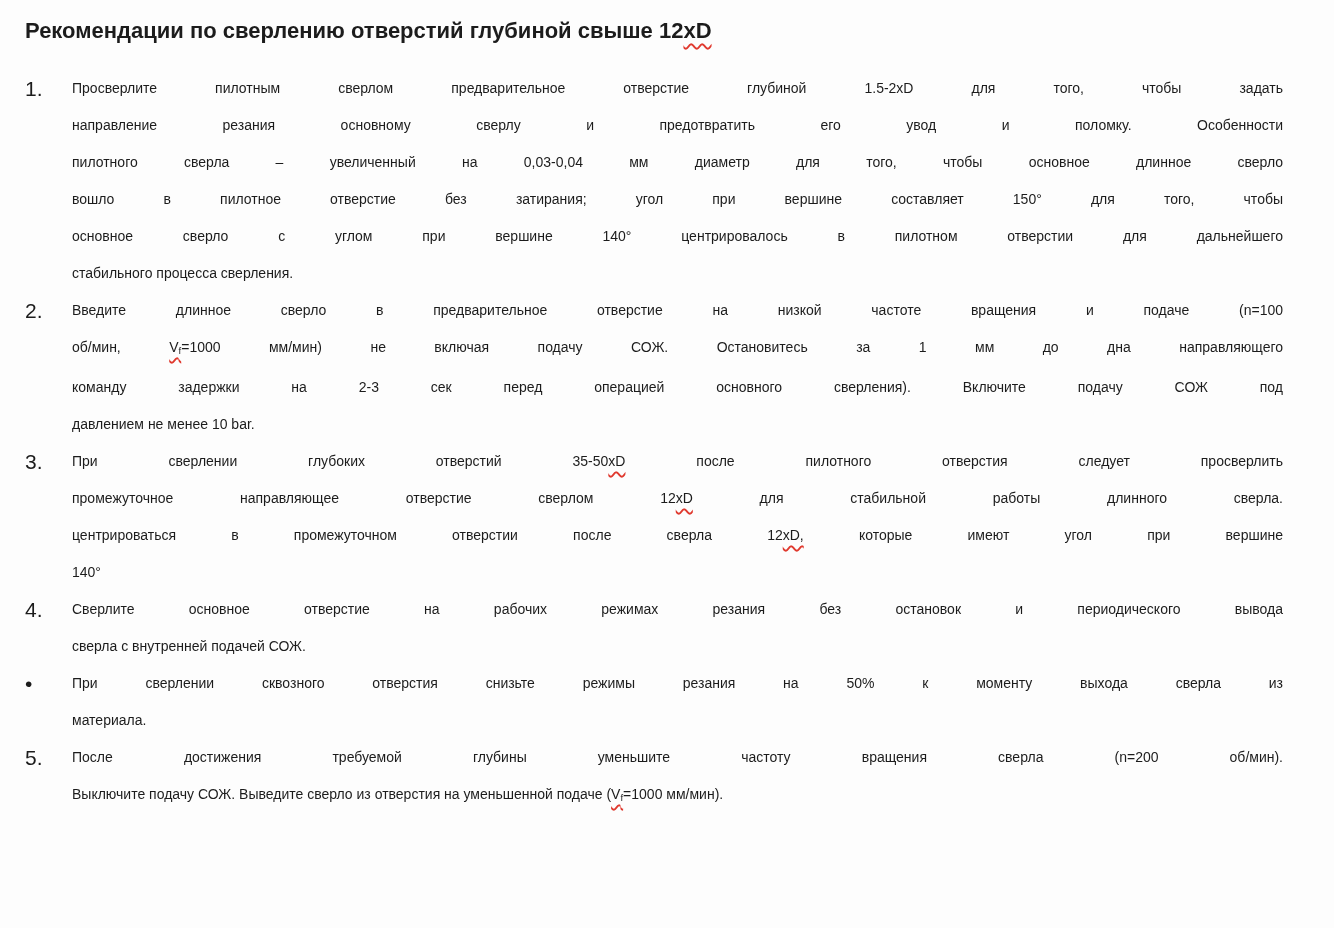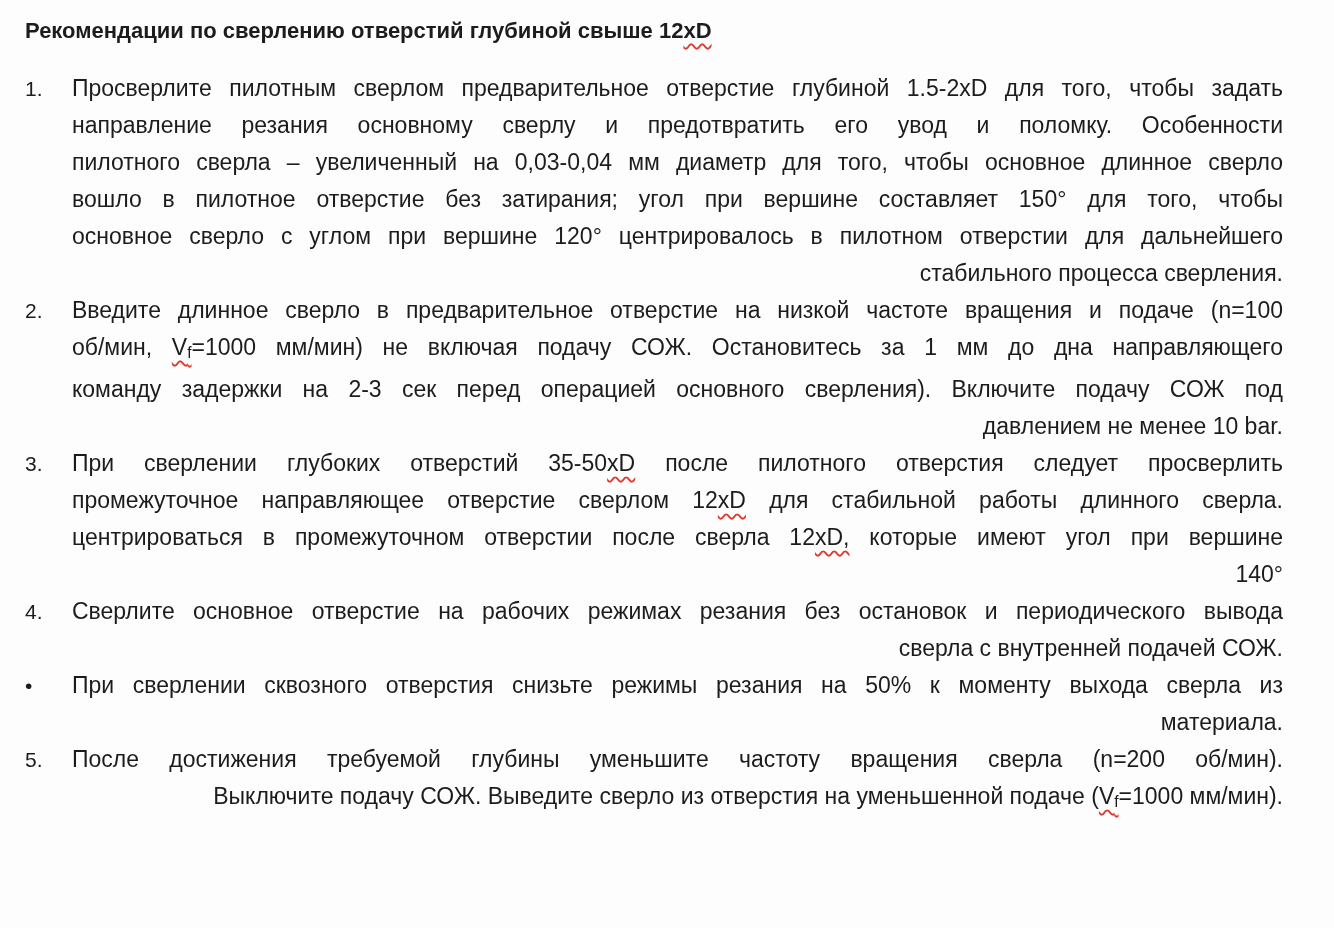--- a/index.html
+++ b/index.html
@@ -21,28 +21,28 @@
   }
   .item { display: flex; }
   .marker {
     flex: 0 0 47px;
     font-size: 21px;
     line-height: 37px;
     text-align: left;
   }
   .lines { flex: 1; min-width: 0; }
   .line {
-    font-size: 23px;
+    font-size: 14px;
     line-height: 37px;
     text-align: justify;
     text-align-last: justify;
     text-justify: inter-word;
   }
   .line.last {
-    text-align: right;
+    text-align: left;
     text-align-last: auto;
   }
   .sq {
     text-decoration-line: underline;
     text-decoration-style: wavy;
     text-decoration-color: var(--sq, #e0392e);
     text-decoration-thickness: 2px;
     text-underline-offset: 5px;
     text-decoration-skip-ink: none;
   }
@@ -58,21 +58,21 @@
 <div class="page">
   <h1 class="title"><span>Рекомендации по сверлению отверстий глубиной свыше 12</span><span class="sq">xD</span></h1>
   <div>
       <div class="item">
         <div class="marker">1.</div>
         <div class="lines">
           <div class="line"><span>Просверлите пилотным сверлом предварительное отверстие глубиной 1.5-2xD для того, чтобы задать</span></div>
           <div class="line"><span>направление резания основному сверлу и предотвратить его увод и поломку. Особенности</span></div>
           <div class="line"><span>пилотного сверла – увеличенный на 0,03-0,04 мм диаметр для того, чтобы основное длинное сверло</span></div>
           <div class="line"><span>вошло в пилотное отверстие без затирания; угол при вершине составляет 150° для того, чтобы</span></div>
-          <div class="line"><span>основное сверло с углом при вершине 120° центрировалось в пилотном отверстии для дальнейшего</span></div>
+          <div class="line"><span>основное сверло с углом при вершине 140° центрировалось в пилотном отверстии для дальнейшего</span></div>
           <div class="line last"><span>стабильного процесса сверления.</span></div>
         </div>
       </div>
       <div class="item">
         <div class="marker">2.</div>
         <div class="lines">
           <div class="line"><span>Введите длинное сверло в предварительное отверстие на низкой частоте вращения и подаче (n=100</span></div>
           <div class="line"><span>об/мин, </span><span class="sq">V</span><span class="sq sub">f</span><span>=1000 мм/мин) не включая подачу СОЖ. Остановитесь за 1 мм до дна направляющего</span></div>
           <div class="line"><span>команду задержки на 2-3 сек перед операцией основного сверления). Включите подачу СОЖ под</span></div>
           <div class="line last"><span>давлением не менее 10 bar.</span></div>

